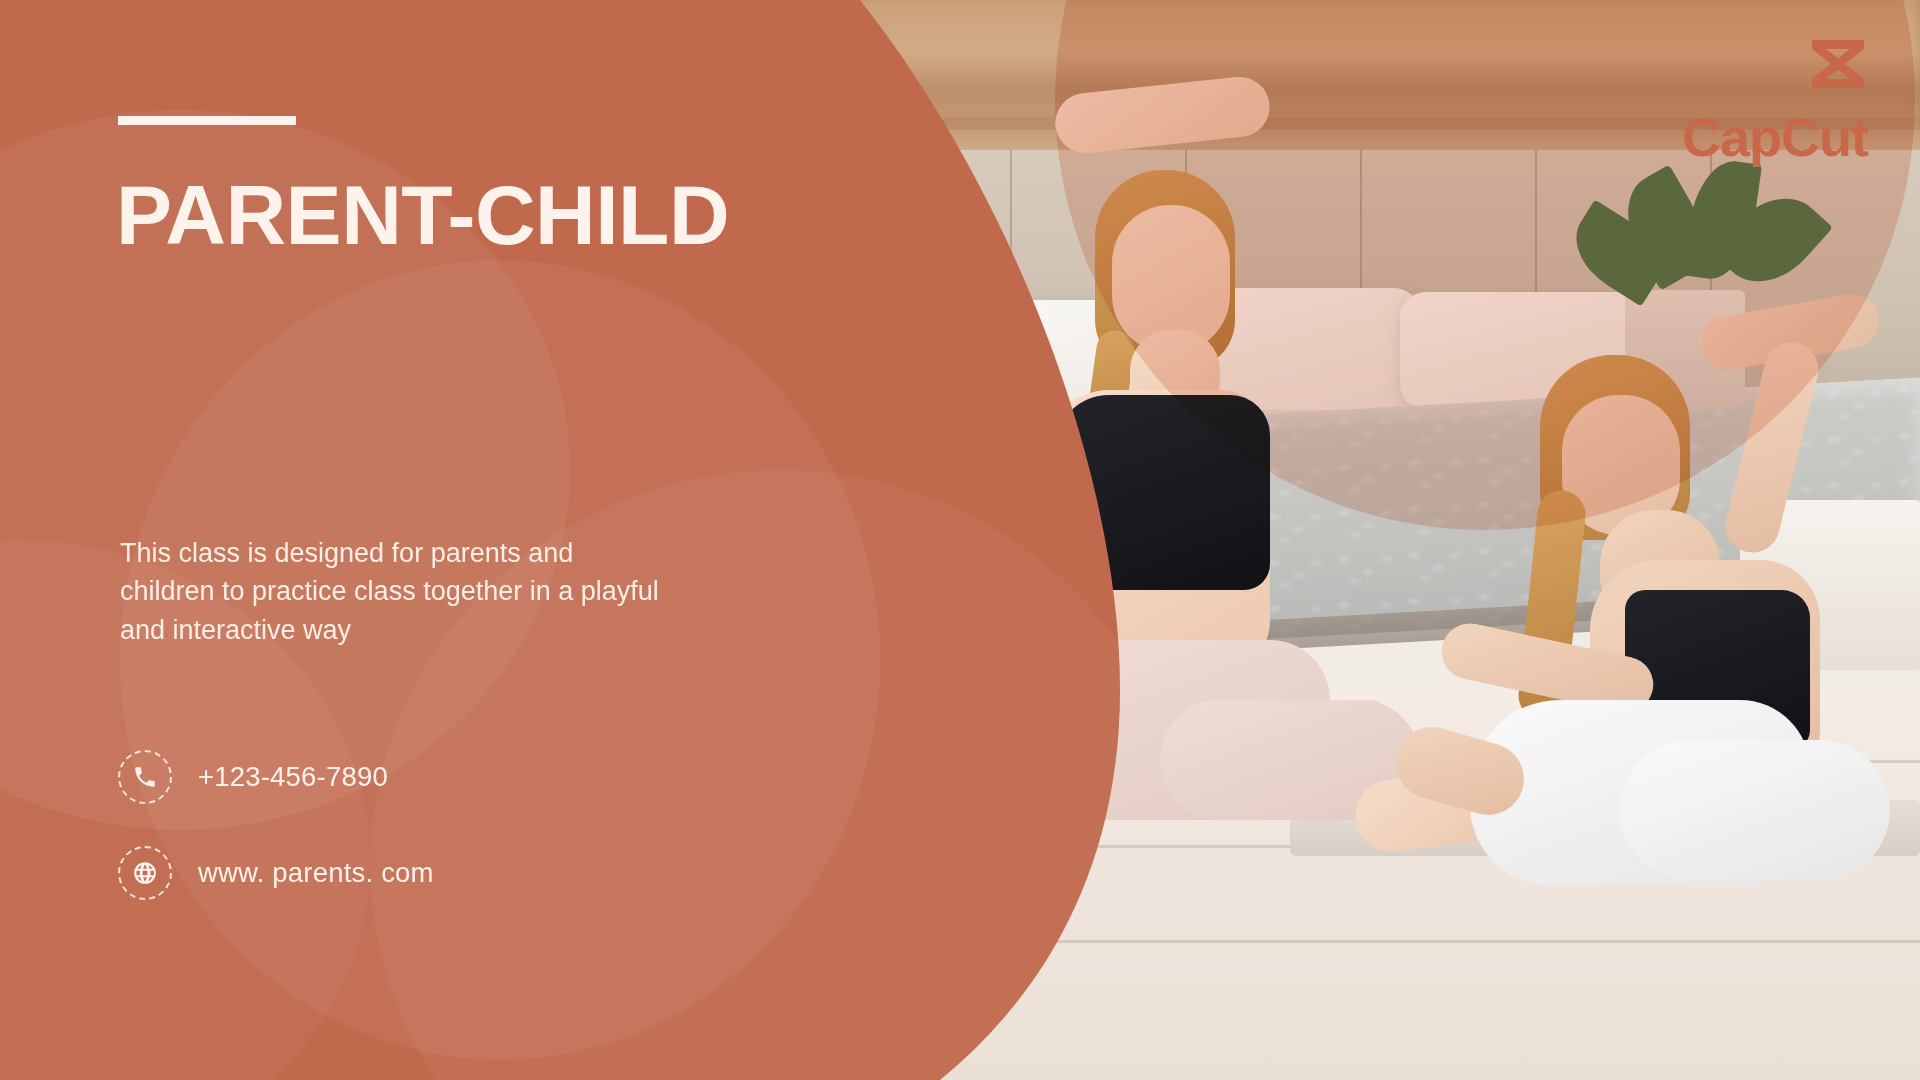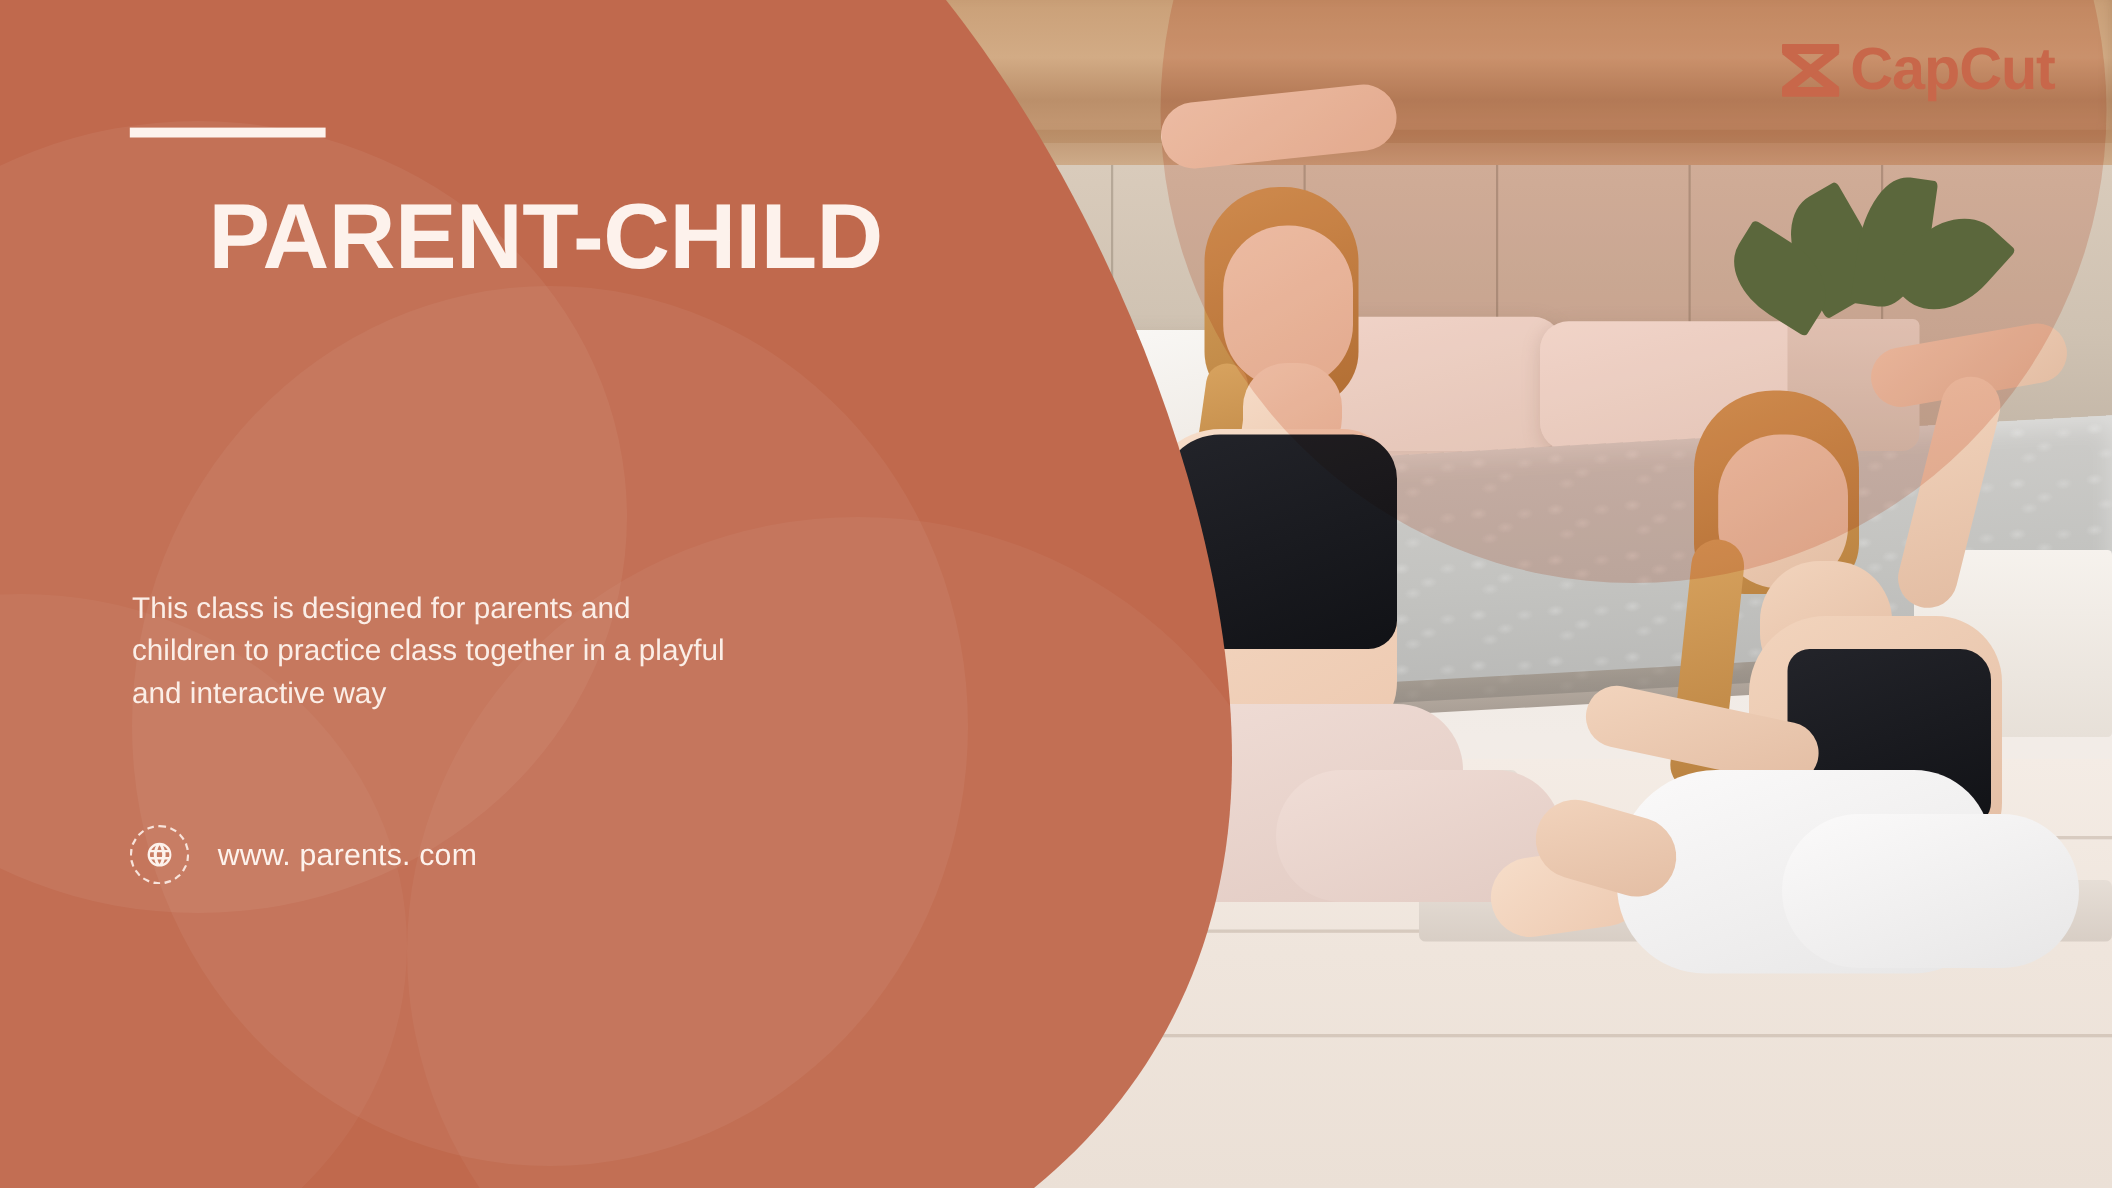--- a/index.html
+++ b/index.html
@@ -77,33 +77,33 @@
   .blob-a { left:-210px; top:110px; width:780px; height:720px; background:rgba(255,255,255,.055); }
   .blob-b { left:120px; top:260px; width:760px; height:800px; background:rgba(255,255,255,.05); }
   .blob-c { left:370px; top:470px; width:820px; height:790px; background:rgba(255,255,255,.045); }
   .blob-d { left:-330px; top:540px; width:700px; height:640px; background:rgba(255,255,255,.04); }
 
   
   .content { position:absolute; left:118px; top:0; width:700px; height:1080px; z-index:5; }
   .rule { position:absolute; left:0; top:116px; width:178px; height:9px; background:#fdf3ed; }
   .heading { position:absolute; left:-2px; top:168px; width:760px;
     color:#fdf2ec; font-weight:700; font-size:84px; line-height:1.12;
-    letter-spacing:-0.5px; text-transform:uppercase;text-align:center; }
+    letter-spacing:-0.5px; text-transform:uppercase; }
   .para { position:absolute; left:2px; top:534px; width:600px;
     color:#fbeee7; font-size:27px; line-height:1.42; font-weight:400; }
   .contact { position:absolute; left:0; top:740px; width:640px; }
   .crow { display:flex; align-items:center; height:74px; margin-bottom:22px; }
   .cicon { position:relative; width:54px; height:54px; border-radius:50%;
     border:2px dashed rgba(253,240,233,.9); display:flex; align-items:center; justify-content:center;
     flex:0 0 54px; }
   .cicon svg { width:26px; height:26px; fill:#fdf2ec; }
   .ctext { margin-left:26px; color:#fdf2ec; font-size:27.5px; letter-spacing:.2px; white-space:nowrap; }
 
   
-  .logo { position:absolute; right:52px; top:36px; display:flex; align-items:flex-start; gap:6px; z-index:6; }
+  .logo { position:absolute; right:52px; top:36px; display:flex; align-items:flex-end; gap:18px; z-index:6;flex-direction:column; }
   .logo svg.mark { width:60px; height:56px; }
   .logo .word { color:#c8674a; font-size:54px; font-weight:700; letter-spacing:-1px; line-height:1; }
 </style>
 </head>
 <body>
 
 <div id="poster">
 
   <div class="photo">
     <div class="photo-bg"></div>
@@ -186,20 +186,28 @@
     </h1>
 
     <p class="para">
       <span>This class is designed for parents and</span><br>
       <span>children to practice class together in a playful</span><br>
       <span> and interactive way</span>
     </p>
 
     <div class="contact">
 
+      <div class="crow">
+        <span class="cicon">
+          <svg viewBox="0 0 24 24">
+              <path d="M6.6 10.8c1.5 2.9 3.7 5.1 6.6 6.6l2.2-2.2c.3-.3.7-.4 1-.2 1.1.4 2.3.6 3.6.6.6 0 1 .4 1 1V20c0 .6-.4 1-1 1C10.6 21 3 13.4 3 4c0-.6.4-1 1-1h3.4c.6 0 1 .4 1 1 0 1.2.2 2.4.6 3.6.1.4 0 .7-.2 1l-2.2 2.2z"></path>
+            </svg>
+        </span>
+        <span class="ctext">+123-456-7890</span>
+      </div>
 
 
       <div class="crow">
         <span class="cicon">
           <svg viewBox="0 0 24 24">
               <path d="M12 2a10 10 0 100 20 10 10 0 000-20zm6.9 6h-2.6a15.6 15.6 0 00-1.3-3.5A8 8 0 0118.9 8zM12 4.1c.7 1 1.3 2.3 1.7 3.9h-3.4c.4-1.6 1-2.9 1.7-3.9zM4.3 14a8 8 0 010-4h3a18 18 0 000 4zM5.1 16h2.6c.3 1.3.8 2.5 1.3 3.5A8 8 0 015.1 16zm2.6-8H5.1a8 8 0 013.9-3.5A15.6 15.6 0 007.7 8zM12 19.9c-.7-1-1.3-2.3-1.7-3.9h3.4c-.4 1.6-1 2.9-1.7 3.9zm2.1-5.9H9.9a16 16 0 010-4h4.2a16 16 0 010 4zm.9 5.5c.5-1 1-2.2 1.3-3.5h2.6a8 8 0 01-3.9 3.5zm2-5.5a18 18 0 000-4h3a8 8 0 010 4z"></path>
             </svg>
         </span>
         <span class="ctext">www. parents. com</span>
       </div>

